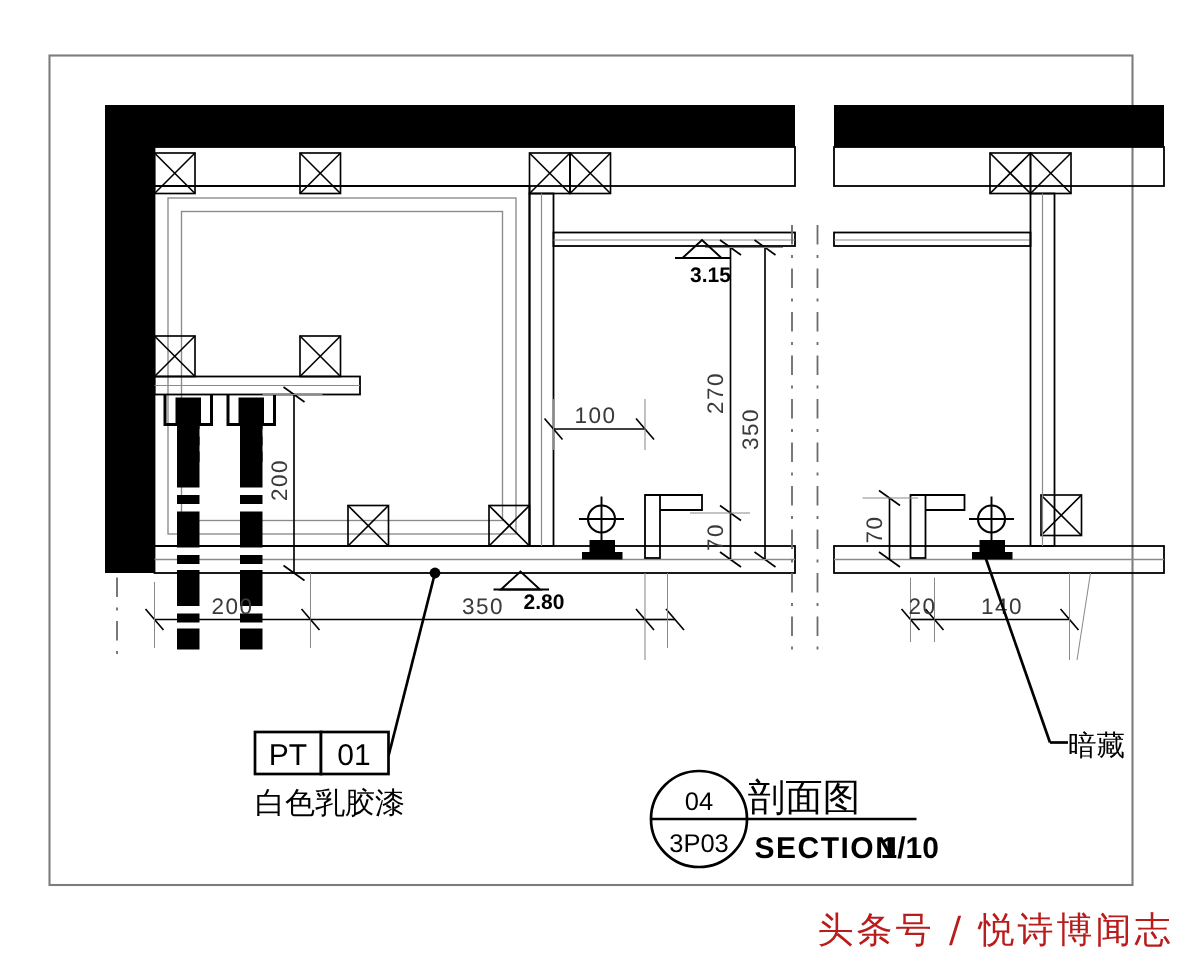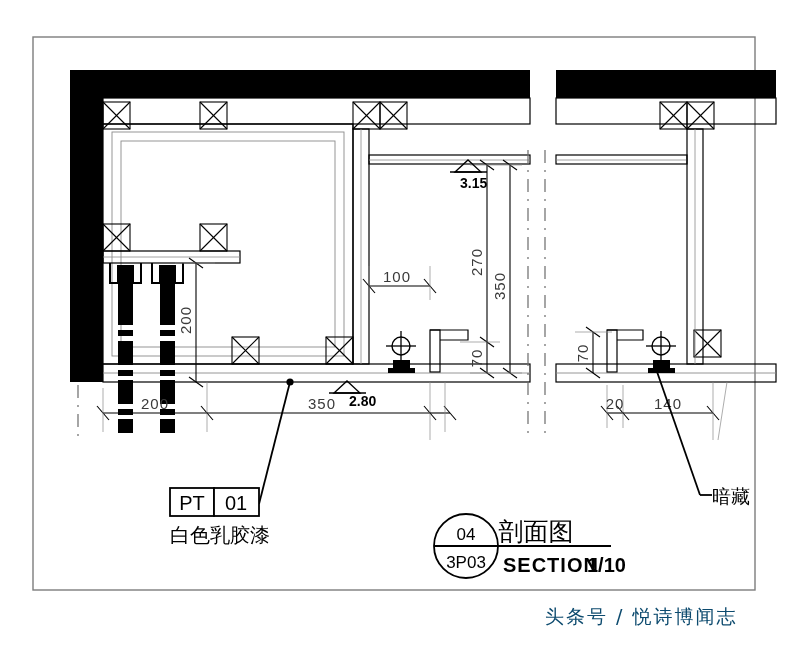--- a/index.html
+++ b/index.html
@@ -1,21 +1,21 @@
 <!DOCTYPE html>
 <html><head>
 <meta charset="utf-8">
 <style>
   html,body{margin:0;padding:0;background:#ffffff;}
   body{width:790px;height:645px;position:relative;overflow:hidden;
        font-family:"Liberation Sans",sans-serif;color:#000;}
   #stage{position:absolute;left:0;top:0;width:790px;height:645px;background:#fff;}
   svg.layer{position:absolute;left:0;top:0;width:790px;height:645px;}
-  .wm{position:absolute;left:545px;top:604px;font-size:19px;letter-spacing:2px;
-      color:#0c4a6e;font-family:"DejaVu Sans",sans-serif;white-space:nowrap;}
+  .wm{position:absolute;left:545px;top:604px;font-size:24px;letter-spacing:2px;
+      color:#b91c1c;font-family:"DejaVu Sans",sans-serif;white-space:nowrap;}
   .txt{font-family:"Liberation Sans",sans-serif;fill:#000;}
   .dimtxt{font-family:"Liberation Sans",sans-serif;fill:#3a3a3a;font-size:15px;letter-spacing:1px;}
   .elev{font-family:"Liberation Sans",sans-serif;fill:#000;font-size:14px;font-weight:bold;}
   .cjk{font-family:"DejaVu Sans",sans-serif;fill:#000;}
 </style>
 </head>
 <body>
 
 <div id="stage">
 

